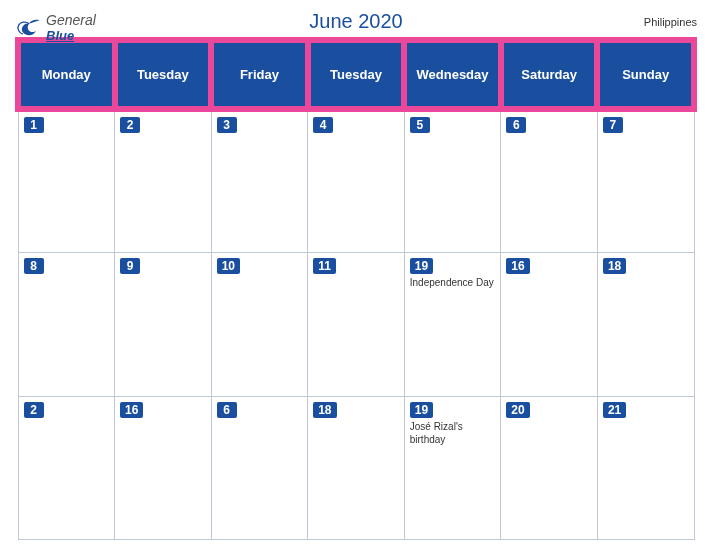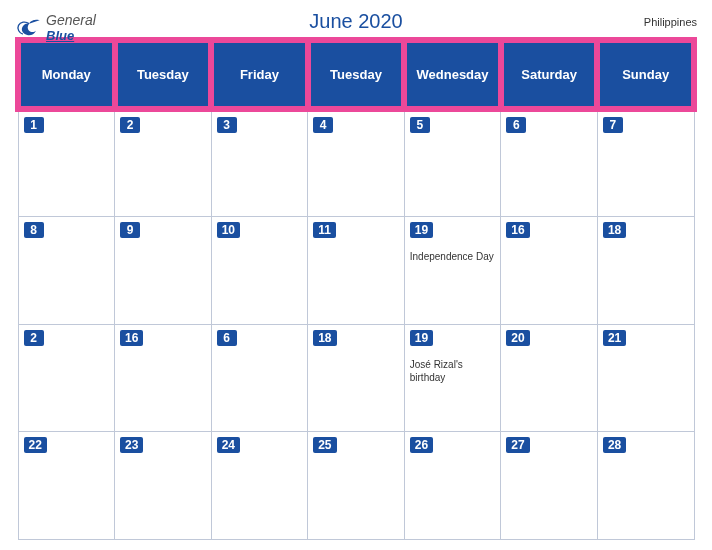--- a/index.html
+++ b/index.html
@@ -94,21 +94,21 @@
       display: inline-block;
       padding: 1px 5px;
       border-radius: 2px;
       margin-bottom: 2px;
       min-width: 20px;
       text-align: center;
     }
     .event-text {
       font-size: 10px;
       color: #333;
-      margin-top: 10px;
+      margin-top: 0;
       line-height: 1.3;
     }
   </style>
 </head>
 <body>
 
 <div class="header">
   <div class="logo-wrapper">
     <svg class="logo-bird" viewBox="0 0 32 22" xmlns="http://www.w3.org/2000/svg">
       <path d="M28,2 C28,2 20,0 16,6 C14,9 14,12 16,14 C18,16 22,16 24,14 C22,18 18,20 14,19 C10,18 7,15 8,11 C9,7 13,5 16,6" fill="#1a4fa0"></path>
@@ -156,23 +156,14 @@
       </tr>
       <tr>
         <td><span class="day-num">2</span></td>
         <td><span class="day-num">16</span></td>
         <td><span class="day-num">6</span></td>
         <td><span class="day-num">18</span></td>
         <td><span class="day-num">19</span><div class="event-text">José Rizal's birthday</div></td>
         <td><span class="day-num">20</span></td>
         <td><span class="day-num">21</span></td>
       </tr>
-      <tr>
-        <td><span class="day-num">22</span></td>
-        <td><span class="day-num">23</span></td>
-        <td><span class="day-num">24</span></td>
-        <td><span class="day-num">25</span></td>
-        <td><span class="day-num">26</span></td>
-        <td><span class="day-num">27</span></td>
-        <td><span class="day-num">28</span></td>
-      </tr>
     </tbody>
 </table>
 
 </body></html>

